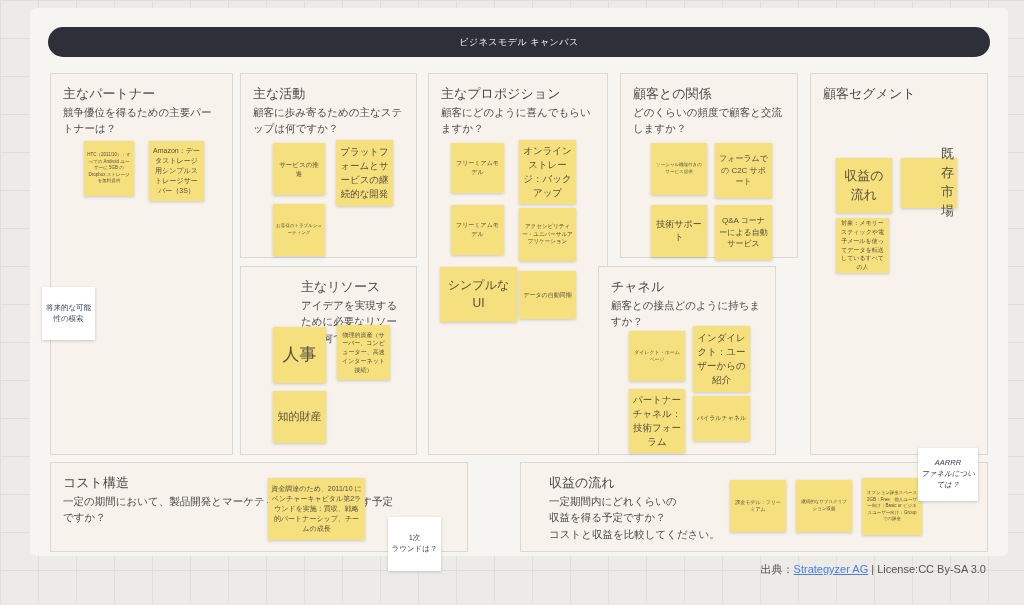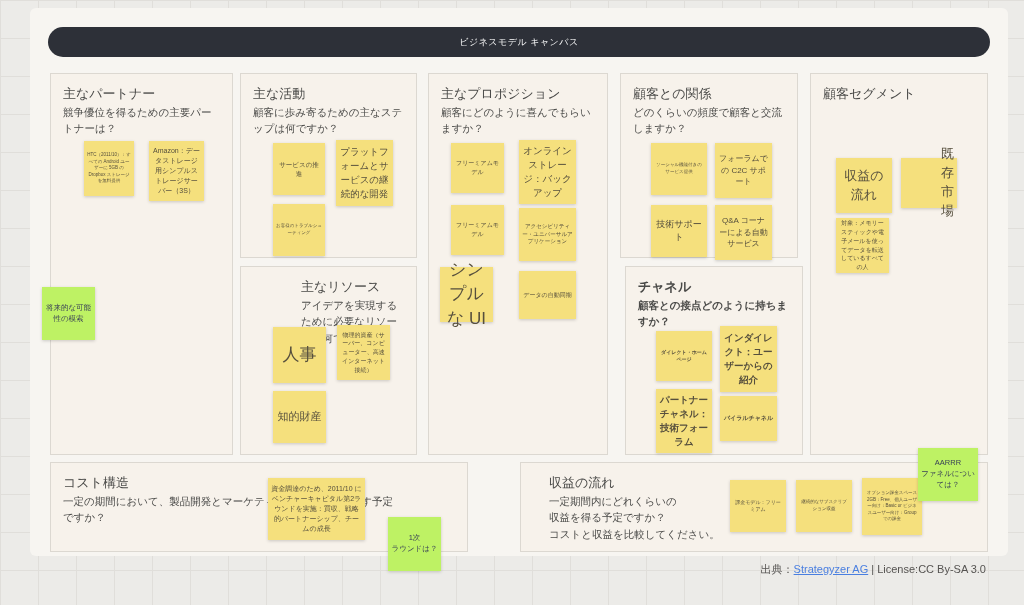--- a/index.html
+++ b/index.html
@@ -31,32 +31,32 @@
   }
   .sec-head { padding:10px 12px 0 12px; }
   .sec-title { font-size:13px; color:#4a4a48; line-height:1.55; }
   .sec-q { font-size:10.5px; color:#4a4a48; line-height:1.55; white-space:pre-line; }
   .note {
     position:absolute; background:#f5e07d; color:#564f3d;
     display:flex; align-items:center; justify-content:center; text-align:center;
     padding:3px; line-height:1.45; white-space:pre-line;
     box-shadow:0 1px 3px rgba(0,0,0,.18);
   }
-  .note.blue { background:#bef264; color:#3a4257; z-index:5; }
+  .note.blue { background:#ffffff; color:#3a4257; z-index:5; }
   .attribution {
     position:absolute; top:562px; right:38px;
     font-size:11px; color:#555351;
   }
   .attribution a { color:#4a7fe0; text-decoration:underline; cursor:pointer; }
   #sec-partners  { left:50px;  top:73px;  width:183px; height:382px; }
   #sec-activities{ left:240px; top:73px;  width:177px; height:185px; }
   #sec-resources { left:240px; top:266px; width:177px; height:189px;padding-left:48px; }
   #sec-value     { left:428px; top:73px;  width:180px; height:382px; }
   #sec-relations { left:620px; top:73px;  width:178px; height:185px; }
-  #sec-channels  { left:625px; top:266px; width:178px; height:189px;font-weight:bold; }
+  #sec-channels  { left:598px; top:266px; width:178px; height:189px; }
   #sec-segments  { left:810px; top:73px;  width:178px; height:382px; }
   #sec-costs     { left:50px;  top:462px; width:418px; height:90px; }
   #sec-revenue   { left:520px; top:462px; width:468px; height:90px;padding-left:16px; }
   #sec-costs .sec-q { max-width:330px; }
 </style>
 </head>
 <body>
 
 <div class="board"></div>
 
@@ -102,21 +102,21 @@
 <div class="section" id="sec-value">
   <div class="sec-head">
     <div class="sec-title">主なプロポジション</div>
     <div class="sec-q">顧客にどのように喜んでもらいますか？</div>
   </div>
   <div>
       <div class="note" style="left: 22px; top: 69px; width: 53px; height: 50px; font-size: 6px;">フリーミアムモデル</div>
       <div class="note" style="left: 90px; top: 66px; width: 57px; height: 64px; font-size: 9.5px;">オンラインストレージ：バックアップ</div>
       <div class="note" style="left: 22px; top: 131px; width: 53px; height: 50px; font-size: 6px;">フリーミアムモデル</div>
       <div class="note" style="left: 90px; top: 134px; width: 57px; height: 53px; font-size: 5.5px;">アクセシビリティー・ユニバーサルアプリケーション</div>
-      <div class="note" style="left: 11px; top: 193px; width: 53px; height: 55px; font-size: 17px;">シンプルな UI</div>
+      <div class="note" style="left: 11px; top: 193px; width: 77px; height: 55px; font-size: 12px;">シンプルな UI</div>
       <div class="note" style="left: 90px; top: 197px; width: 57px; height: 48px; font-size: 6px;">データの自動同期</div>
     </div>
 </div>
 
 <div class="section" id="sec-relations">
   <div class="sec-head">
     <div class="sec-title">顧客との関係</div>
     <div class="sec-q">どのくらいの頻度で顧客と交流しますか？</div>
   </div>
   <div>
@@ -172,17 +172,17 @@
       <div class="note" style="left: 209px; top: 17px; width: 56px; height: 52px; font-size: 5px;">課金モデル：フリーミアム</div>
       <div class="note" style="left: 275px; top: 17px; width: 56px; height: 52px; font-size: 4.5px;">継続的なサブスクリプション収益</div>
       <div class="note" style="left: 341px; top: 15px; width: 60px; height: 57px; font-size: 4.5px;">オプション課金スペース 2GB：Free、個人ユーザー向け：Basic or ビジネスユーザー向け：Group での課金</div>
     </div>
 </div>
 
 <div>
     <div class="note blue" style="left: 42px; top: 287px; width: 53px; height: 53px; font-size: 7.5px;">将来的な可能性の模索</div>
     <div class="note blue" style="left: 388px; top: 517px; width: 53px; height: 54px; font-size: 7.5px;">1次
 ラウンドは？</div>
-    <div class="note blue" style="left: 918px; top: 448px; width: 60px; height: 53px; font-size: 7.5px;">AARRR
+    <div class="note blue" style="left: 918px; top: 448px; width: 60px; height: 53px; font-size: 7.5px; font-style: italic;">AARRR
 ファネルについては？</div>
   </div>
 
 <div class="attribution"><span>出典：</span><a>Strategyzer AG</a><span> | License:CC By-SA 3.0</span></div>
 
 </body></html>

